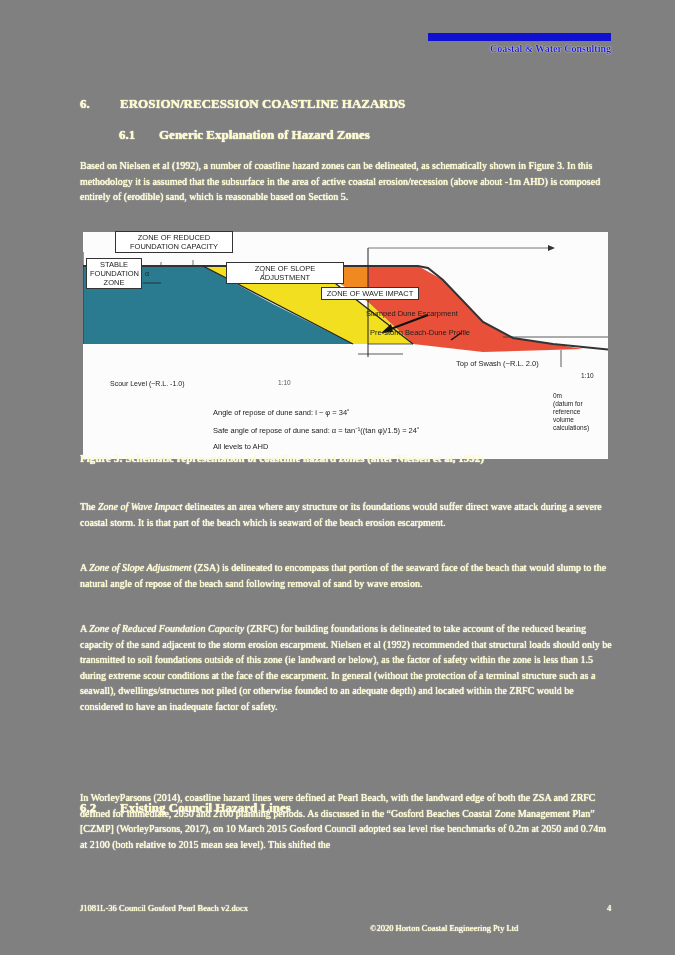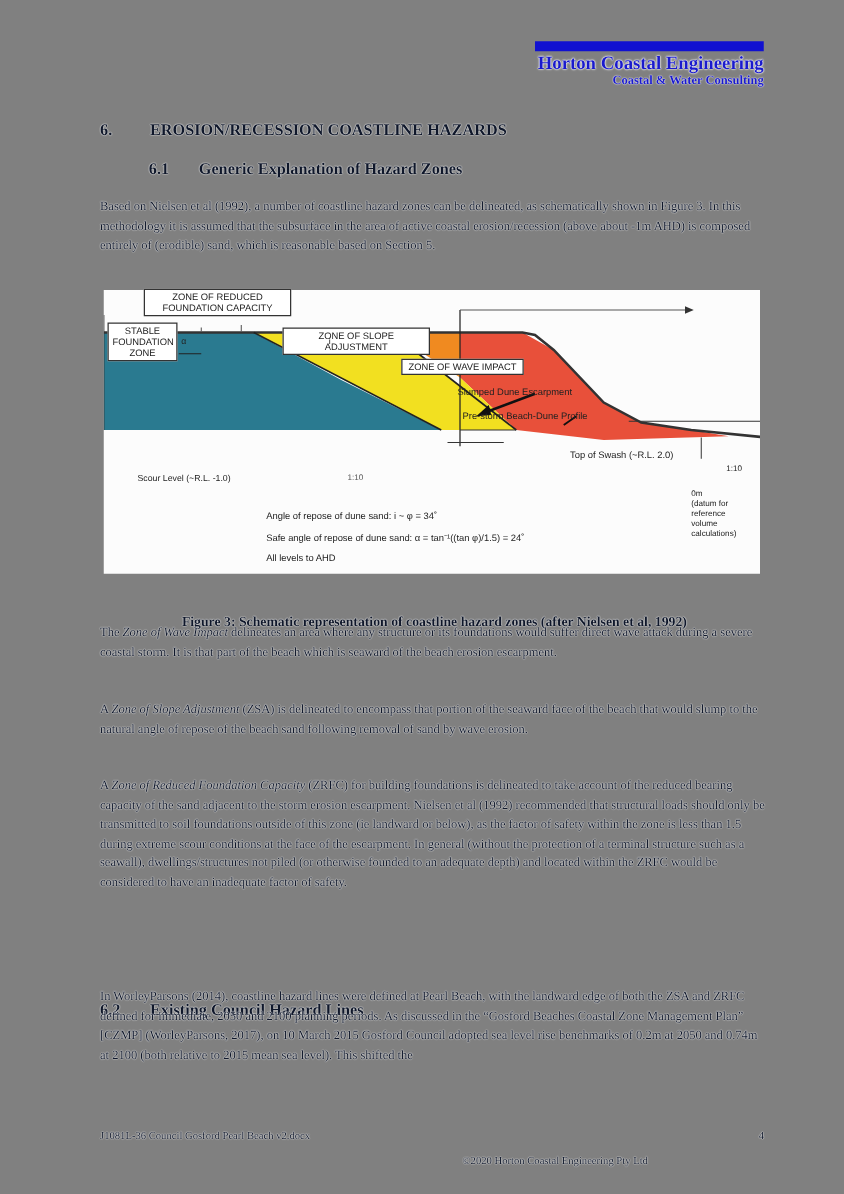--- a/index.html
+++ b/index.html
@@ -1,42 +1,41 @@
 <!DOCTYPE html>
 <html><head>
 <meta charset="utf-8">
 <style>
   html,body{margin:0;padding:0;}
   body{width:675px;height:955px;background:#808080;position:relative;overflow:hidden;
        font-family:"Liberation Serif","DejaVu Serif",serif;color:#000;}
-  .txt{color:#0f172a;text-shadow:0 0 1px #fff,0 0 1px #fff;font-family:Liberation Serif, serif;}
+  .txt{color:#fef9c3;text-shadow:0 0 1px #fff,0 0 1px #fff;font-family:Liberation Serif, serif;}
   .logo{position:absolute;left:428px;top:33px;width:183px;}
   .logo-bar{height:8px;background:#1010d0;margin-bottom:2px;}
   .logo-title{font-family:"Liberation Serif",serif;font-weight:bold;font-size:15px;color:#1a1acc;
               text-shadow:0 0 1px #fff,0 0 1px #fff,0 0 2px #fff;text-align:right;line-height:16px;}
   .logo-sub{font-family:"Liberation Serif",serif;font-weight:bold;font-size:10px;color:#1a1acc;
             text-shadow:0 0 1px #fff,0 0 1px #fff;text-align:right;line-height:12px;}
   .h1{position:absolute;left:80px;top:96px;font-size:13px;font-weight:bold;}
   .h1 .num{display:inline-block;width:40px;}
   .h2{position:absolute;left:80px;font-size:13px;font-weight:bold;}
   .h2 .num{display:inline-block;width:40px;}
   .para{position:absolute;left:80px;width:532px;font-size:10px;line-height:15.6px;}
-  .caption{position:absolute;left:80px;width:535px;top:492px;font-size:11px;font-weight:bold;text-align:center;}
+  .caption{position:absolute;left:80px;width:535px;top:452px;font-size:11px;font-weight:bold;text-align:left;}
   .figure{position:absolute;left:83px;top:232px;width:525px;height:227px;background:#fcfcfc;}
   .footer{position:absolute;top:903px;font-size:8.5px;}
   .lbl{position:absolute;font-family:"Liberation Sans",sans-serif;color:#222;}
   .box{position:absolute;border:1px solid #333;background:#fff;font-family:"Liberation Sans",sans-serif;
        font-size:7.5px;text-align:center;line-height:9px;padding:1px 3px;color:#222;}
 </style>
 </head>
 <body>
 
 <div class="logo">
   <div class="logo-bar"></div>
-  <div class="logo-title">Horton Coastal Engineering</div>
   <div class="logo-sub">Coastal &amp; Water Consulting</div>
 </div>
 
 <div class="h1 txt">
   <span class="num">6.</span><span>EROSION/RECESSION COASTLINE HAZARDS</span>
 </div>
 
 <div class="h2 txt" style="top:127px;margin-left:39px;">
   <span class="num">6.1</span><span>Generic Explanation of Hazard Zones</span>
 </div>

